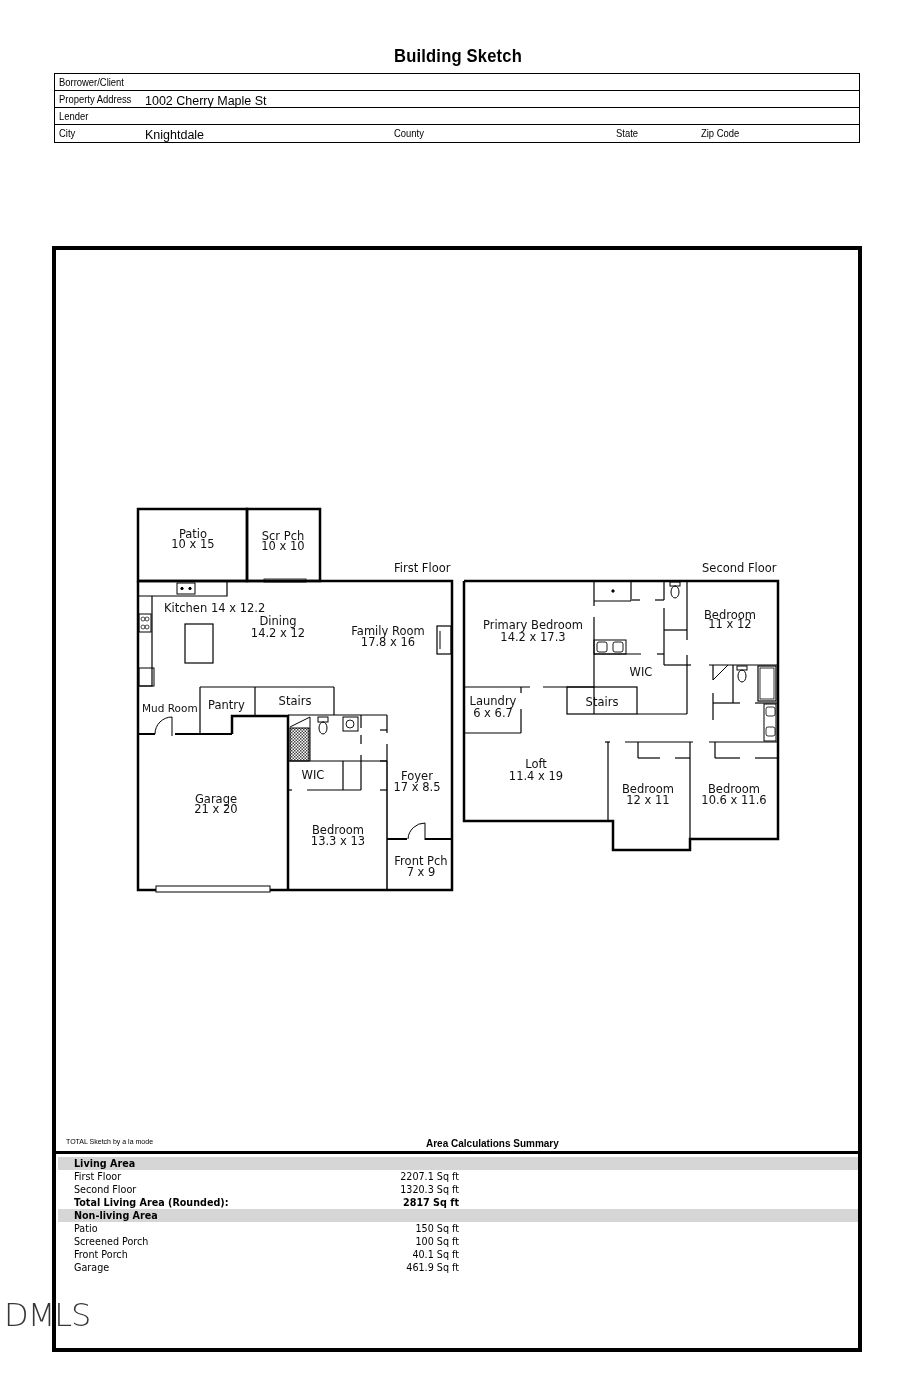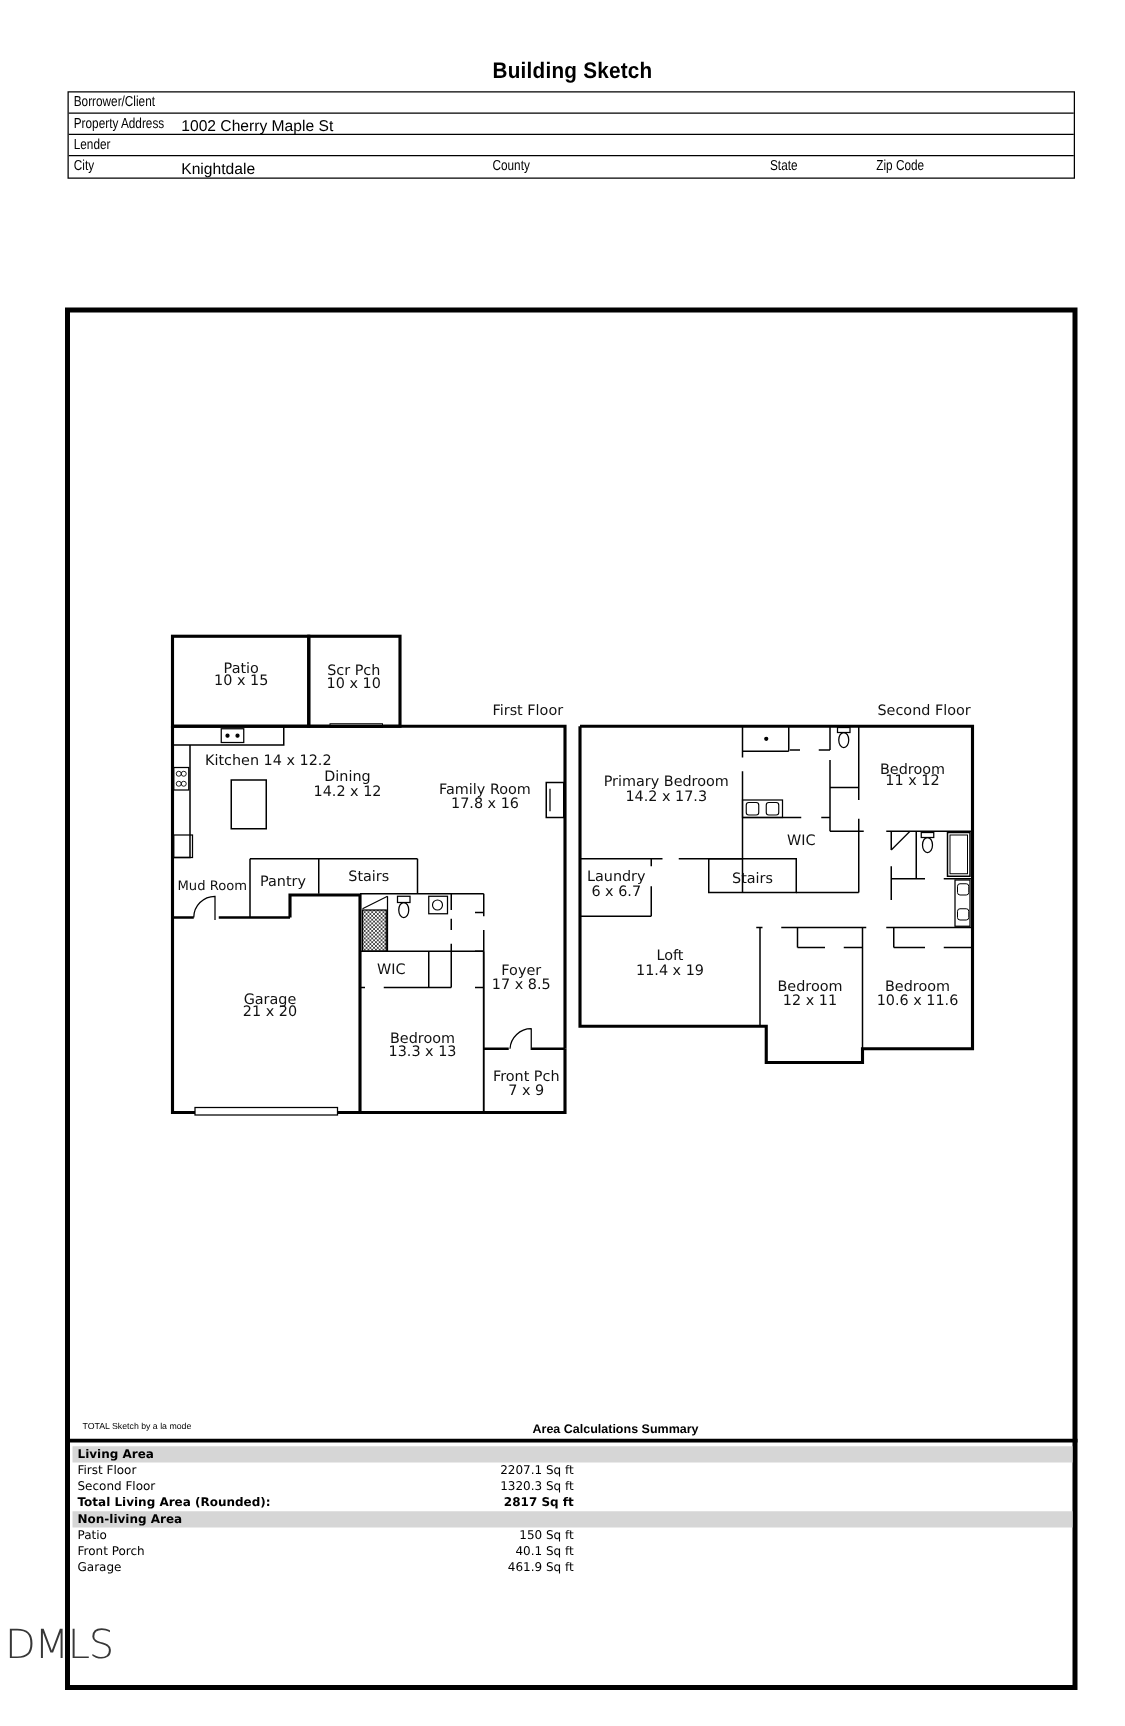--- a/index.html
+++ b/index.html
@@ -17,21 +17,21 @@
   .frame { position: absolute; left: 52px; top: 246px; width: 810px; height: 1106px; border: 4px solid #000; box-sizing: border-box; }
   .plan-svg { position: absolute; left: 0; top: 0; }
 
   .footer-note { position: absolute; left: 66px; top: 1138px; font-size: 7px; }
   .summary-title { position: absolute; left: 386px; top: 1138px; font-size: 10px; font-weight: bold; margin-left: 40px; }
   .summary-divider { position: absolute; left: 52px; top: 1151px; width: 810px; height: 3px; background: #000; }
 
   .summary { position: absolute; left: 58px; top: 1157px; width: 800px; font-family: "DejaVu Sans", sans-serif; font-size: 9.6px; }
   .srow { position: relative; height: 13px; line-height: 13px; }
   .srow.section { background: #d6d6d6; font-weight: bold; }
-  .srow .sl { position: absolute; left: 4px; }
+  .srow .sl { position: absolute; left: 16px; }
   .srow .sv { position: absolute; right: 399px; white-space: nowrap; }
   .srow.bold { font-weight: bold; }
 
   .watermark { position: absolute; left: 4px; top: 1296px; font-family: "DejaVu Sans", sans-serif; font-weight: 200; font-size: 32px; letter-spacing: -1px; color: #222; opacity: 0.9; }
 
   .room-label { font-family: "DejaVu Sans", sans-serif; font-size: 11.5px; fill: #111; }
   .floor-label { font-family: "DejaVu Sans", sans-serif; font-size: 11.5px; fill: #111; }
 </style>
 </head>
 <body>
@@ -257,20 +257,24 @@
     <span class="sv">2817 Sq ft</span>
   </div>
   <div class="srow section">
     <span class="sl">Non-living Area</span>
   </div>
   <div class="srow">
     <span class="sl">Patio</span>
     <span class="sv">150 Sq ft</span>
   </div>
   <div class="srow">
+    <span class="sl">Screened Porch</span>
+    <span class="sv">100 Sq ft</span>
+  </div>
+  <div class="srow">
     <span class="sl">Front Porch</span>
     <span class="sv">40.1 Sq ft</span>
   </div>
   <div class="srow">
     <span class="sl">Garage</span>
     <span class="sv">461.9 Sq ft</span>
   </div>
 </div>
 
 <div class="watermark">DMLS</div>

